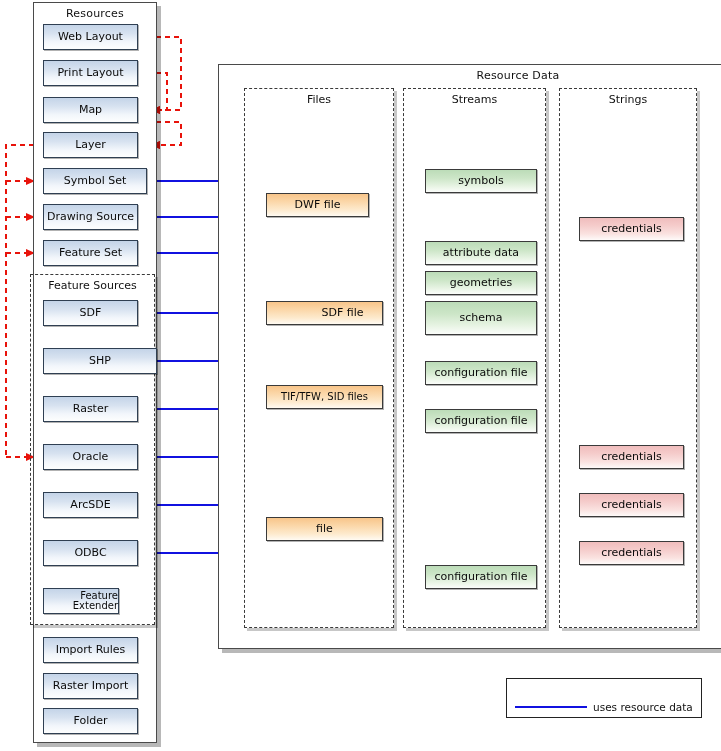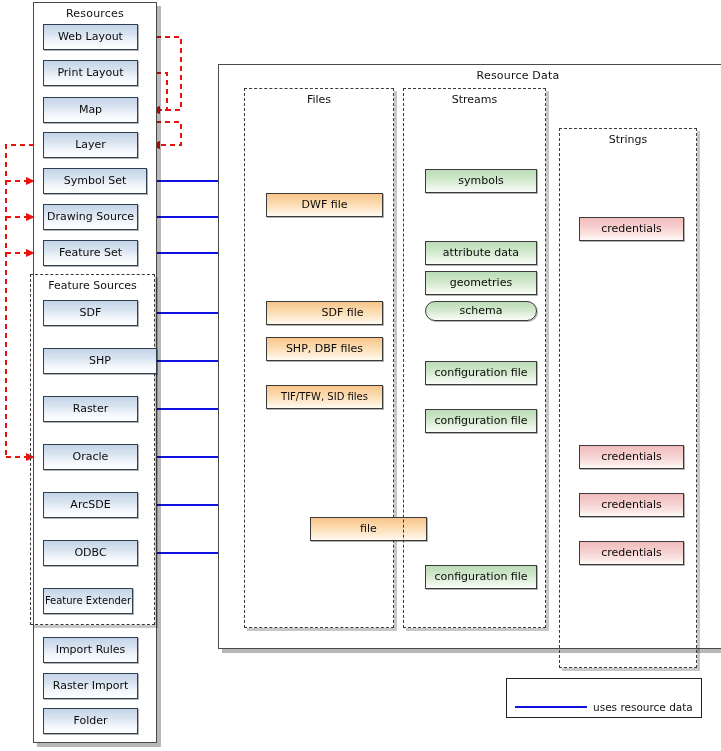--- a/index.html
+++ b/index.html
@@ -142,83 +142,80 @@
   </div>
   <div class="node n-blue" style="left:43px;top:444px;width:95px;height:26px;">
     <span>Oracle</span>
   </div>
   <div class="node n-blue" style="left:43px;top:492px;width:95px;height:26px;">
     <span>ArcSDE</span>
   </div>
   <div class="node n-blue" style="left:43px;top:540px;width:95px;height:26px;">
     <span>ODBC</span>
   </div>
-  <div class="node n-blue" style="left:43px;top:588px;width:90px;height:26px;font-size:10px;">
+  <div class="node n-blue" style="left:43px;top:588px;width:76px;height:26px;font-size:10px;text-align:right;">
     <span>Feature Extender</span>
   </div>
 
   <div class="node n-blue" style="left:43px;top:637px;width:95px;height:26px;">
     <span>Import Rules</span>
   </div>
   <div class="node n-blue" style="left:43px;top:673px;width:95px;height:26px;">
     <span>Raster Import</span>
   </div>
   <div class="node n-blue" style="left:43px;top:708px;width:95px;height:26px;">
     <span>Folder</span>
   </div>
 
   <div class="panel" style="left:218px;top:64px;width:600px;height:585px;">
     <div class="panel-title">Resource Data</div>
   </div>
 
   <div class="group" style="left:244px;top:88px;width:150px;height:540px;">
     <div class="group-title">Files</div>
   </div>
-  <div class="node n-orange" style="left:266px;top:193px;width:117px;height:24px;">
+  <div class="node n-orange" style="left:266px;top:193px;width:103px;height:24px;">
     <span>DWF file</span>
   </div>
   <div class="node n-orange" style="left:266px;top:301px;width:117px;height:24px;padding-left:36px;">
     <span>SDF file</span>
   </div>
-  <div class="node n-orange" style="left:266px;top:337px;width:117px;height:24px;">
-    <span>SHP, DBF files</span>
-  </div>
   <div class="node n-orange" style="left:266px;top:385px;width:117px;height:24px;font-size:10px;">
     <span>TIF/TFW, SID files</span>
   </div>
-  <div class="node n-orange" style="left:266px;top:517px;width:117px;height:24px;margin-left:44px;">
+  <div class="node n-orange" style="left:266px;top:517px;width:117px;height:24px;">
     <span>file</span>
   </div>
 
   <div class="group" style="left:403px;top:88px;width:143px;height:540px;">
     <div class="group-title">Streams</div>
   </div>
   <div class="node n-green" style="left:425px;top:169px;width:112px;height:24px;">
     <span>symbols</span>
   </div>
   <div class="node n-green" style="left:425px;top:241px;width:112px;height:24px;">
     <span>attribute data</span>
   </div>
   <div class="node n-green" style="left:425px;top:271px;width:112px;height:24px;">
     <span>geometries</span>
   </div>
-  <div class="node n-green" style="left:425px;top:301px;width:112px;height:20px;border-radius:10px;">
+  <div class="node n-green" style="left:425px;top:301px;width:112px;height:34px;">
     <span>schema</span>
   </div>
   <div class="node n-green" style="left:425px;top:361px;width:112px;height:24px;">
     <span>configuration file</span>
   </div>
   <div class="node n-green" style="left:425px;top:409px;width:112px;height:24px;">
     <span>configuration file</span>
   </div>
   <div class="node n-green" style="left:425px;top:565px;width:112px;height:24px;">
     <span>configuration file</span>
   </div>
 
-  <div class="group" style="left:559px;top:88px;width:138px;height:540px;margin-top:40px;">
+  <div class="group" style="left:559px;top:88px;width:138px;height:540px;">
     <div class="group-title">Strings</div>
   </div>
   <div class="node n-red" style="left:579px;top:217px;width:105px;height:24px;">
     <span>credentials</span>
   </div>
   <div class="node n-red" style="left:579px;top:445px;width:105px;height:24px;">
     <span>credentials</span>
   </div>
   <div class="node n-red" style="left:579px;top:493px;width:105px;height:24px;">
     <span>credentials</span>

